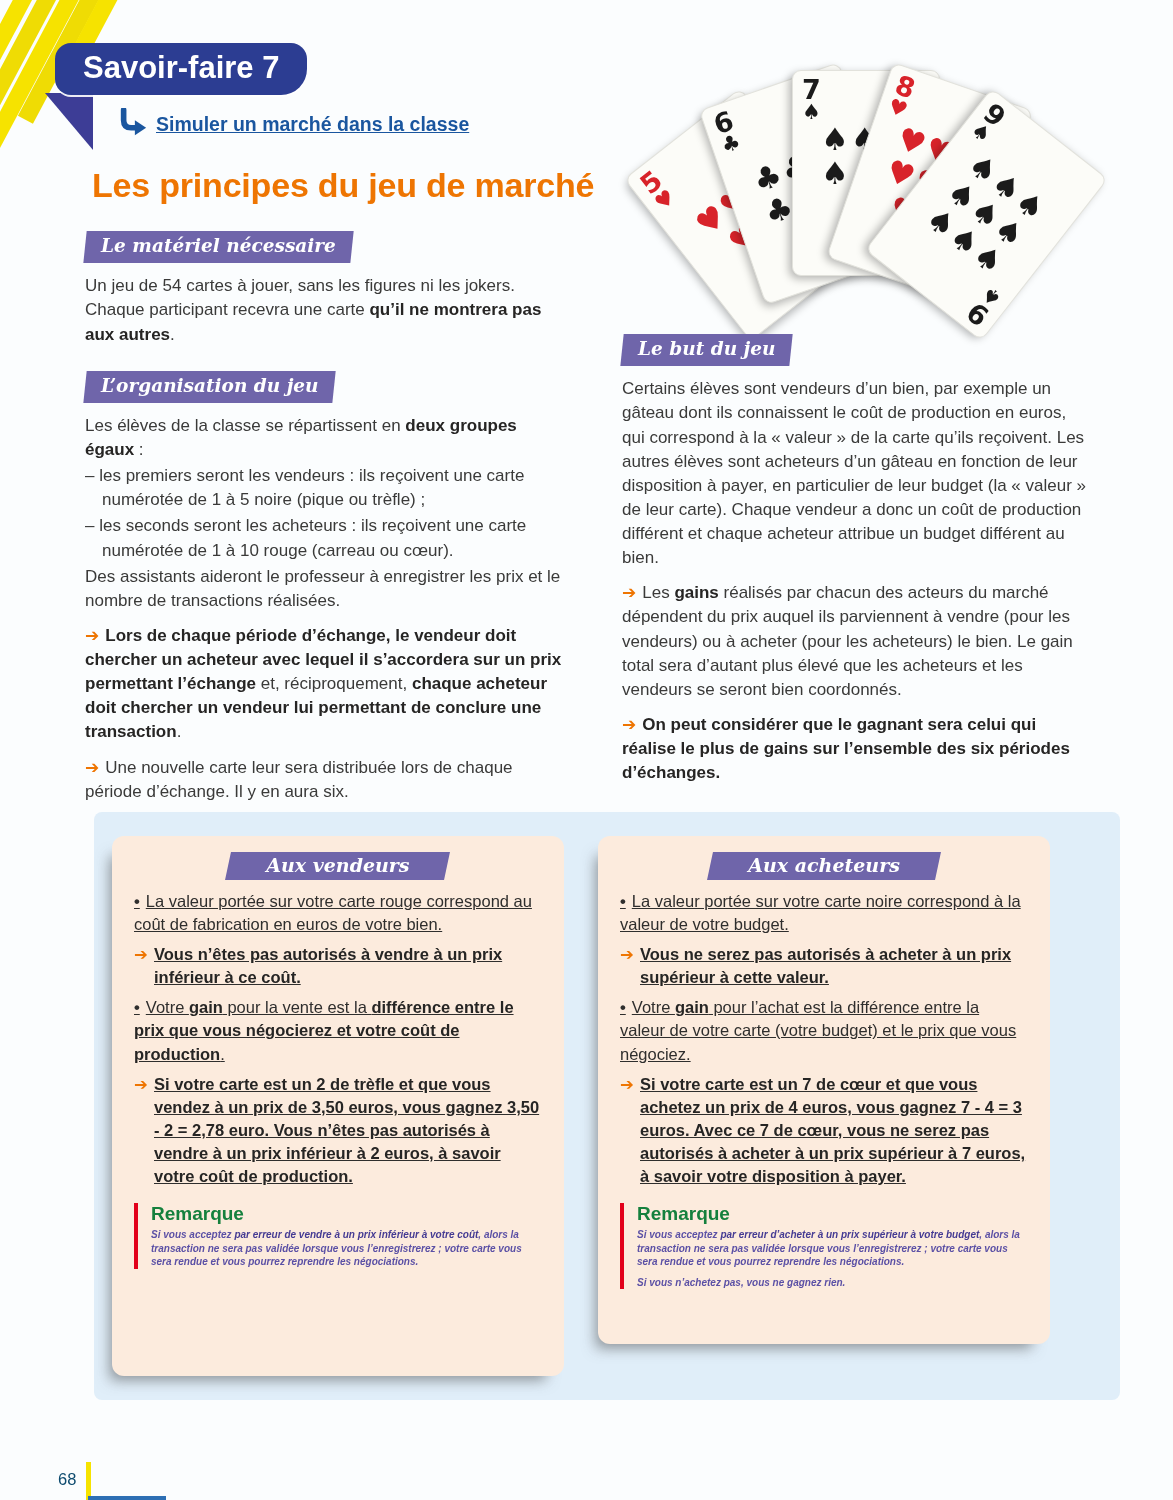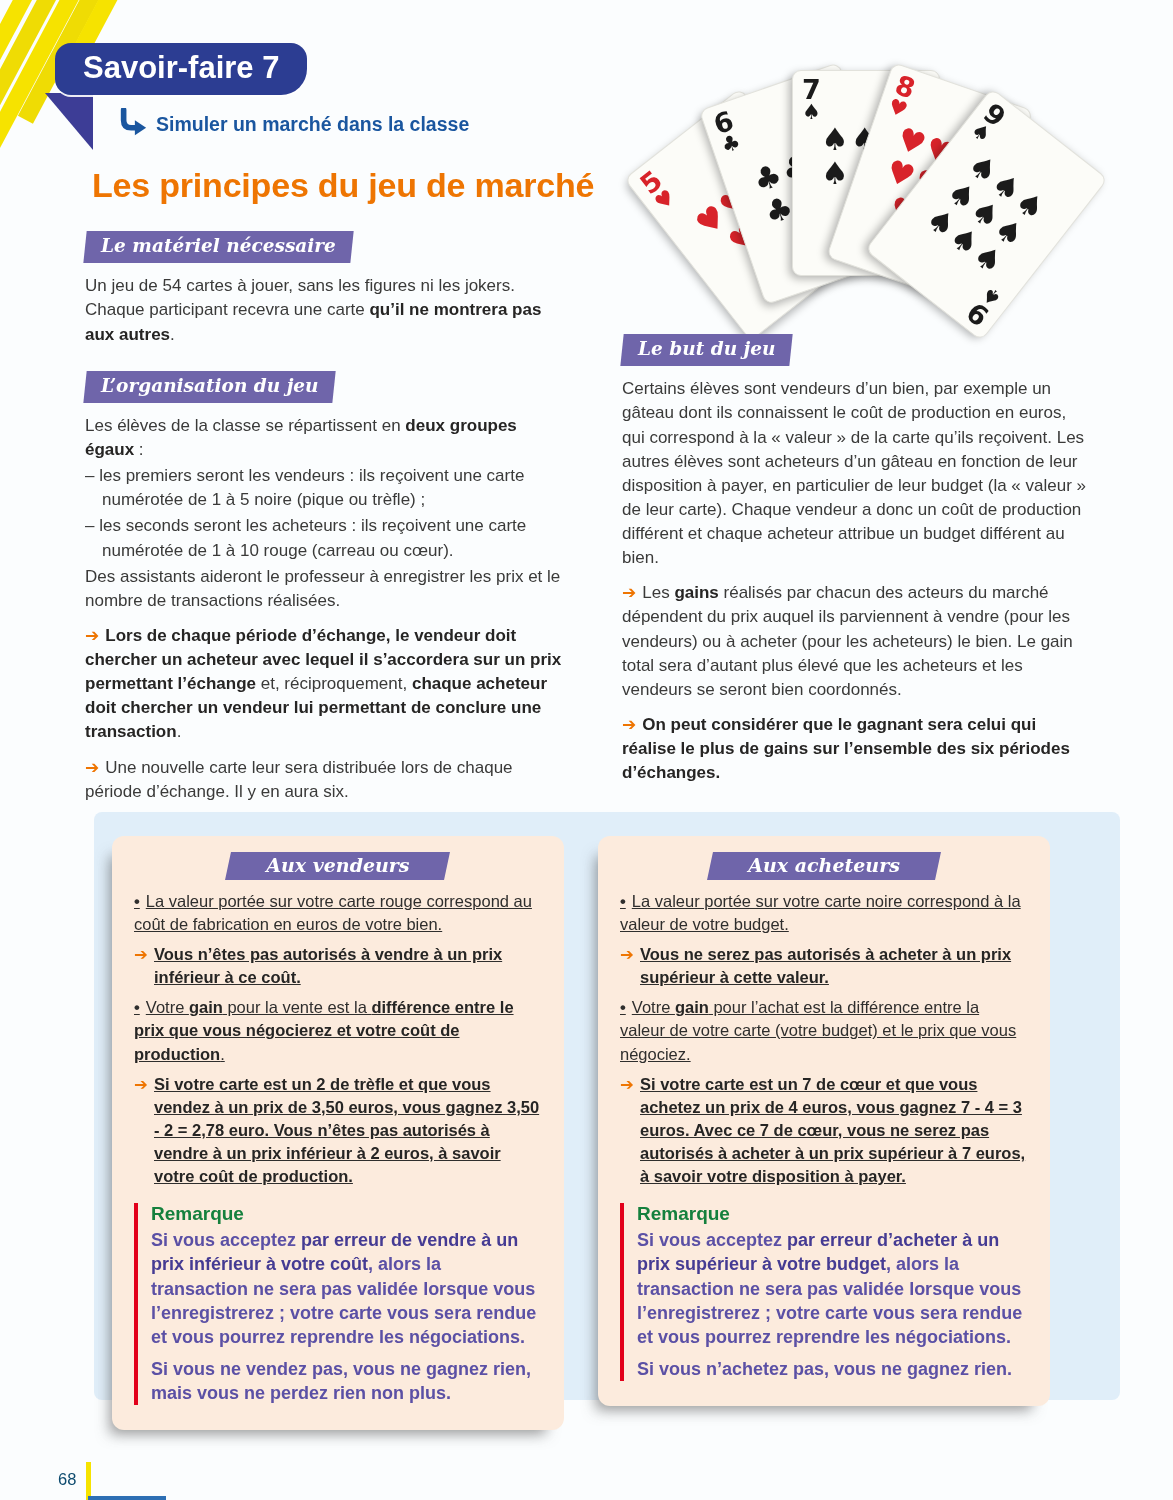--- a/index.html
+++ b/index.html
@@ -26,21 +26,21 @@
   .dark-fold{position:absolute; left:45px; top:93px; width:0; height:0;
     border-top:57px solid #3d3d96; border-left:48px solid transparent;}
   
   .sf-badge{
     position:absolute; left:55px; top:43px; background:var(--blue_badge); color:#fff;
     font-size:31px; font-weight:bold; padding:7px 28px 9px;
     border-radius:16px 16px 26px 16px; box-shadow:0 2px 0 rgba(255,255,255,.9);
   }
   .subtitle{position:absolute; left:118px; top:108px; display:flex; align-items:flex-end; gap:8px;}
   .subtitle .hook{width:30px; height:30px;}
-  .subtitle .st-text{color:var(--subtitle_blue); font-weight:bold; font-size:19.5px; padding-bottom:2px;}
+  .subtitle .st-text{color:var(--subtitle_blue); font-weight:bold; font-size:19.5px; padding-bottom:2px;text-decoration:underline;}
   .title{
     position:absolute; left:85px; top:166px; font-size:34px; font-weight:bold;
     color:var(--orange); letter-spacing:-0.2px;margin-left:7px;
   }
   
   .pbadge{
     display:inline-block; background:var(--purple); color:#fff;
     font-family:"DejaVu Serif","Liberation Serif",serif; font-style:italic; font-weight:bold;
     font-size:18.5px; padding:2px 16px 4px; margin-bottom:11px; transform:skewX(-6deg);
   }
@@ -96,22 +96,22 @@
     color:#fff; font-family:"DejaVu Serif","Liberation Serif",serif; font-style:italic;
     font-weight:bold; font-size:19px; padding:2px 38px 4px; transform:skewX(-12deg);
   }
   .cbox-badge > span{display:inline-block; transform:skewX(12deg);}
   .item{margin:7px 0; font-size:16.5px; line-height:1.4; color:#2f2e2d;text-decoration:underline;}
   .item.bullet .blt{font-weight:bold; margin-right:6px;}
   .item.arrow{position:relative; padding-left:20px;}
   .item.arrow .arr{position:absolute; left:0; top:0; margin:0;}
   .remarque{margin-top:15px; border-left:4px solid var(--remark_red); padding-left:13px;}
   .remarque h4{color:#15803d; font-size:19px; margin:0 0 3px; font-weight:bold;}
-  .remarque p{color:var(--remark_purple); font-weight:bold; font-size:18px;
-              line-height:1.35; margin:0 0 7px;}
+  .remarque p{color:var(--remark_purple); font-weight:bold; font-size:10px;
+              line-height:1.35; margin:0 0 7px;font-style:italic;}
   .remarque p b{color:#453b93;}
   
   .pagenum{position:absolute; left:58px; top:1470px; font-size:16.5px; color:#0c4a6e;}
   .ybar{position:absolute; left:86px; top:1462px; width:5px; height:38px; background:var(--yellow);}
   .btick{position:absolute; left:88px; top:1496px; width:78px; height:4px; background:#2d6fb4;}
 </style>
 </head>
 <body>
 
 <div class="page">
@@ -217,21 +217,20 @@
 
     <div class="cbox vendeurs">
       <div class="cbox-badge"><span>Aux vendeurs</span></div>
       <div class="item bullet"><span class="blt">•</span><span>La valeur portée sur votre carte rouge correspond au coût de fabrication en euros de votre bien.</span></div>
       <div class="item arrow"><span class="arr">➔</span><span><b>Vous n’êtes pas autorisés à vendre à un prix inférieur à ce coût.</b></span></div>
       <div class="item bullet"><span class="blt">•</span><span>Votre <b>gain</b> pour la vente est la <b>différence entre le prix que vous négocierez et votre coût de production</b>.</span></div>
       <div class="item arrow"><span class="arr">➔</span><span><b>Si votre carte est un 2 de trèfle et que vous vendez à un prix de 3,50 euros, vous gagnez 3,50 - 2 = 2,78 euro. Vous n’êtes pas autorisés à vendre à un prix inférieur à 2 euros, à savoir votre coût de production.</b></span></div>
       <div class="remarque">
         <h4>Remarque</h4>
         <p>Si vous acceptez <b>par erreur de vendre à un prix inférieur à votre coût</b>, alors la transaction ne sera pas validée lorsque vous l’enregistrerez ; votre carte vous sera rendue et vous pourrez reprendre les négociations.</p>
-        <p>Si vous ne vendez pas, vous ne gagnez rien, mais vous ne perdez rien non plus.</p>
       </div>
     </div>
 
     <div class="cbox acheteurs">
       <div class="cbox-badge"><span>Aux acheteurs</span></div>
       <div class="item bullet"><span class="blt">•</span><span>La valeur portée sur votre carte noire correspond à la valeur de votre budget.</span></div>
       <div class="item arrow"><span class="arr">➔</span><span><b>Vous ne serez pas autorisés à acheter à un prix supérieur à cette valeur.</b></span></div>
       <div class="item bullet"><span class="blt">•</span><span>Votre <b>gain</b> pour l’achat est la différence entre la valeur de votre carte (votre budget) et le prix que vous négociez.</span></div>
       <div class="item arrow"><span class="arr">➔</span><span><b>Si votre carte est un 7 de cœur et que vous achetez un prix de 4 euros, vous gagnez 7 - 4 = 3 euros. Avec ce 7 de cœur, vous ne serez pas autorisés à acheter à un prix supérieur à 7 euros, à savoir votre disposition à payer.</b></span></div>
       <div class="remarque">

